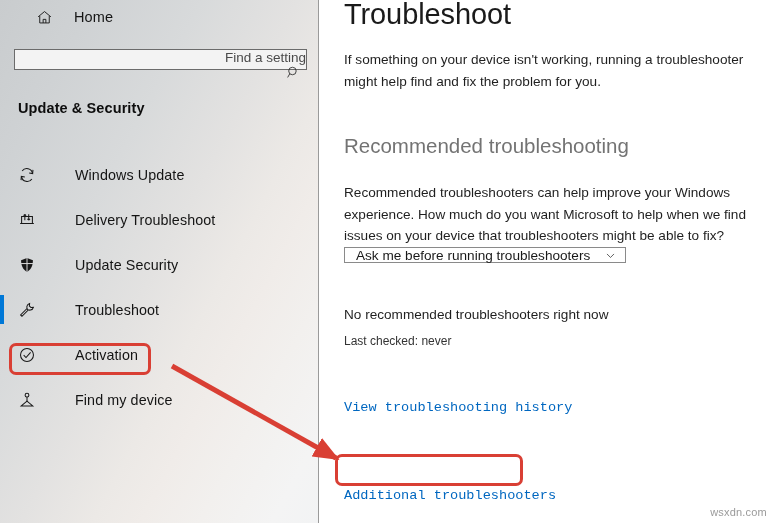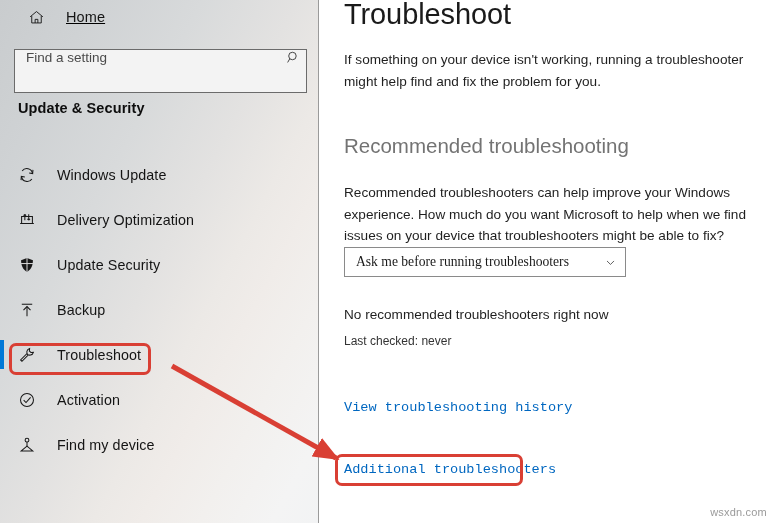--- a/index.html
+++ b/index.html
@@ -50,23 +50,22 @@
   }
 
   .home-row {
     position: absolute;
     left: 0;
     top: 0;
     width: 300px;
     height: 34px;
     display: flex;
     align-items: center;
-    padding-left: 26px;
-    box-sizing: border-box;
-    text-decoration: underline;
+    padding-left: 34px;
+    box-sizing: border-box;
   }
   .home-icon {
     width: 20px;
     height: 20px;
     display: flex;
     align-items: center;
     justify-content: center;
     color: #1b1b1b;
   }
   .home-label {
@@ -75,26 +74,27 @@
     color: #151515;
     letter-spacing: 0.1px;
   }
 
   
   .search-box {
     position: absolute;
     left: 14px;
     top: 49px;
     width: 293px;
-    height: 44px;
+    height: 21px;
     box-sizing: border-box;
     border: 1px solid #6b6b6b;
     background: #f3f3f3;
     display: flex;
-    align-items: flex-start;
+    align-items: flex-end;
+    flex-direction: column;
   }
   .search-input-text {
     flex: 1;
     padding-left: 11px;
     font-size: 13.5px;
     color: #4a4a4a;
     font-family: "Liberation Sans", sans-serif;
   }
   .search-icon {
     width: 26px;
@@ -121,20 +121,21 @@
     top: 152px;
     width: 319px;
   }
   .nav-item {
     position: relative;
     height: 45px;
     display: flex;
     align-items: center;
     padding-left: 16px;
     box-sizing: border-box;
+    gap: 18px;
   }
   .nav-icon {
     width: 22px;
     height: 22px;
     display: flex;
     align-items: center;
     justify-content: center;
     color: #181818;
     flex: none;
   }
@@ -209,27 +210,26 @@
     font-size: 13.6px;
     line-height: 21.5px;
     color: #1f1f1f;
   }
 
   .dropdown {
     position: absolute;
     left: 25px;
     top: 247px;
     width: 282px;
-    height: 30px;
+    height: 16px;
     box-sizing: border-box;
     border: 1px solid #8a8a8a;
     background: #ffffff;
     display: flex;
     align-items: center;
-    font-family: Liberation Serif, serif;
   }
   .dropdown-value {
     flex: 1;
     padding-left: 11px;
     font-size: 13.6px;
     color: #191919;
     white-space: nowrap;
   }
   .dropdown-chevron {
     width: 30px;
@@ -257,21 +257,21 @@
   .link {
     position: absolute;
     font-size: 13.6px;
     color: #0067c0;
     text-decoration: none;
     cursor: pointer;
     white-space: nowrap;
     font-family: Liberation Mono, monospace;
   }
   #link-history { left: 25px; top: 400px; }
-  #link-additional { left: 25px; top: 462px; }
+  #link-additional { left: 25px; top: 488px; }
 
   #additional-annotation {
     position: absolute;
     left: 16px;
     top: 454px;
     width: 188px;
     height: 32px;
     box-sizing: border-box;
     border: 3px solid #d93f34;
     border-radius: 7px;
@@ -343,43 +343,33 @@
 
       <div class="nav-item">
         <span class="nav-icon">
           <svg width="18" height="18" viewBox="0 0 20 20" fill="none" stroke="currentColor" stroke-width="1.15">
             <path d="M4 13.2 L4 6.2 L16 6.2 L16 13.2"></path>
             <path d="M2.4 13.9 L17.6 13.9"></path>
             <path d="M7.6 10.2 L7.6 3.6 M7.6 3.6 L6.2 5.1 M7.6 3.6 L9 5.1"></path>
             <path d="M11.9 3.6 L11.9 10.2 M11.9 10.2 L10.5 8.7 M11.9 10.2 L13.3 8.7"></path>
           </svg>
         </span>
-        <span class="nav-label">Delivery Optimization</span>
+        <span class="nav-label">Delivery Troubleshoot</span>
       </div>
 
       <div class="nav-item">
         <span class="nav-icon">
           <svg width="18" height="18" viewBox="0 0 20 20">
             <path d="M10 2.2 L16.6 4.8 C16.6 11.2 14 15.6 10 17.8 C6 15.6 3.4 11.2 3.4 4.8 Z" fill="#181818"></path>
             <path d="M10 2.2 L10 17.8 M3.4 8.4 L16.6 8.4" stroke="#dcdcdc" stroke-width="1.1"></path>
           </svg>
         </span>
         <span class="nav-label">Update Security</span>
       </div>
 
-      <div class="nav-item">
-        <span class="nav-icon">
-          <svg width="18" height="18" viewBox="0 0 20 20" fill="none" stroke="currentColor" stroke-width="1.15">
-            <path d="M4.2 3.6 L15.8 3.6"></path>
-            <path d="M10 17 L10 6.4"></path>
-            <path d="M6.1 10.1 L10 6.2 L13.9 10.1"></path>
-          </svg>
-        </span>
-        <span class="nav-label">Backup</span>
-      </div>
 
       <div class="nav-item selected">
         <span class="sel-bar"></span>
         <span class="nav-icon">
           <svg width="18" height="18" viewBox="0 0 20 20" fill="none" stroke="currentColor" stroke-width="1.15">
             <path d="M12.9 2.8 A4.2 4.2 0 0 0 11.3 10.1 L4.4 17 L2.9 15.5 L9.8 8.6 A4.2 4.2 0 0 0 17.1 7 L14.4 7.3 L12.6 5.5 Z"></path>
           </svg>
         </span>
         <span class="nav-label">Troubleshoot</span>
       </div>

